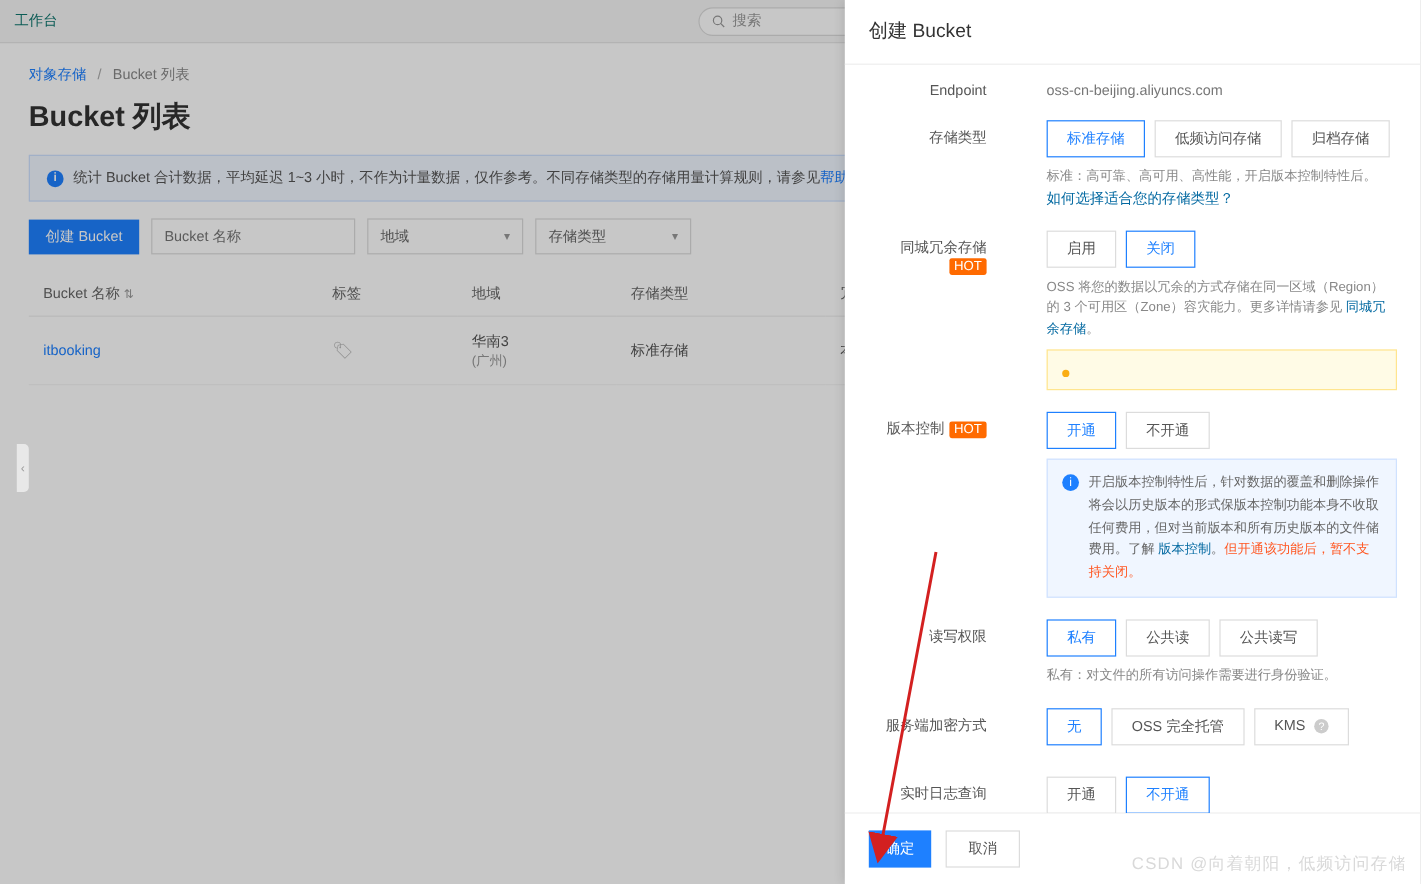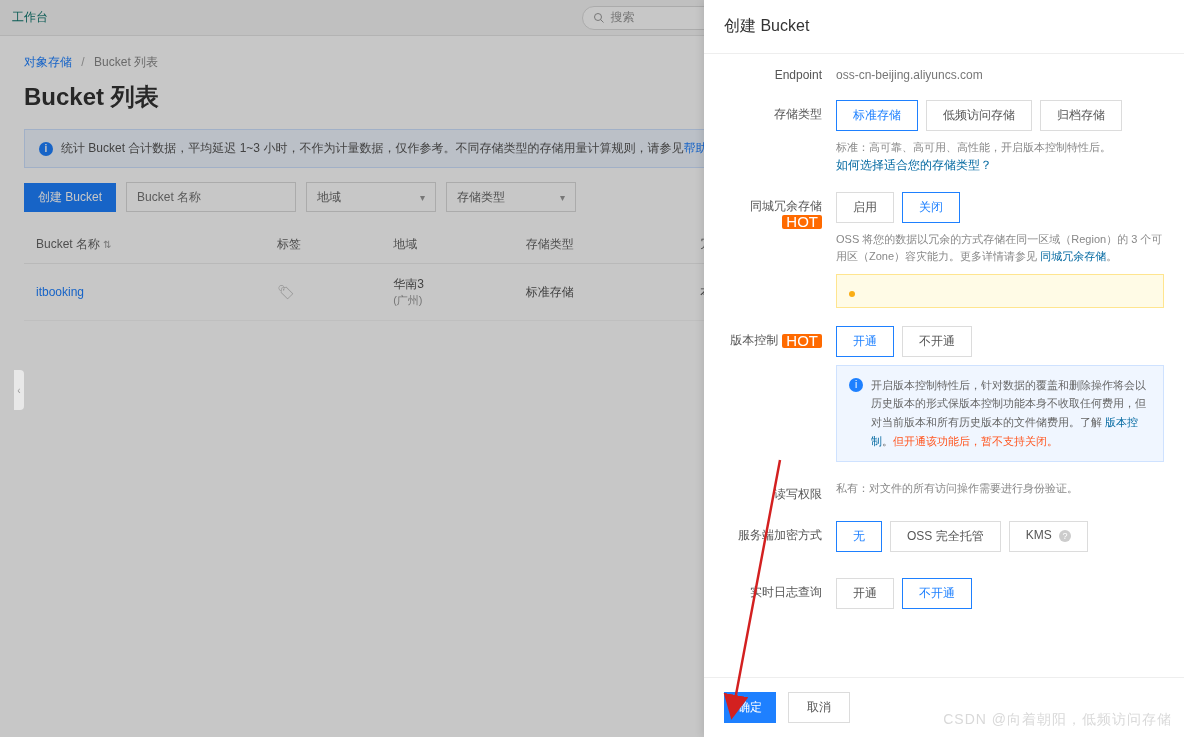--- a/index.html
+++ b/index.html
@@ -44,23 +44,23 @@
     
     .overlay { position: absolute; left: 0; top: 0; right: 0; bottom: 0; background: rgba(0,0,0,0.22); }
     
     
     .drawer { position: absolute; right: 0; top: 0; width: 480px; height: 100%; background: #fff; box-shadow: -2px 0 8px rgba(0,0,0,0.1); display: flex; flex-direction: column; }
     .drawer-header { padding: 16px 20px; font-size: 16px; font-weight: 500; border-bottom: 1px solid #eee; flex: 0 0 auto; }
     .drawer-body { flex: 1; overflow-y: auto; padding: 8px 20px 20px 12px; }
     .drawer-footer { border-top: 1px solid #eee; padding: 14px 20px; display: flex; gap: 12px; flex: 0 0 auto; }
     .btn-secondary { background: #fff; color: #555; border: 1px solid #dcdcdc; padding: 6px 18px; font-size: 12px; cursor: pointer; }
     
-    .form-row { display: flex; margin-bottom: 18px; }
+    .form-row { display: flex; margin-bottom: 18px; gap: 36px; }
     .form-label { width: 120px; text-align: right; padding-right: 14px; color: #555; font-size: 12px; padding-top: 6px; flex-shrink: 0; }
-    .form-label .hot { display: inline-block; background: #ff6a00; color: #fff; font-size: 15px; padding: 0 4px; border-radius: 2px; margin-left: 4px; line-height: 14px; vertical-align: middle; }
+    .form-label .hot { display: inline-block; background: #ff6a00; color: #fff; font-size: 11px; padding: 0 4px; border-radius: 2px; margin-left: 4px; line-height: 14px; vertical-align: middle; }
     .form-control { flex: 1; font-size: 12px; color: #555; }
     .endpoint { color: #777; padding-top: 6px; }
     
     .radio-group { display: flex; gap: 8px; margin-bottom: 8px; flex-wrap: wrap; }
     .radio-btn { border: 1px solid #dcdcdc; padding: 6px 16px; font-size: 12px; color: #555; cursor: pointer; background: #fff; white-space: nowrap; }
     .radio-btn.selected { border-color: #1e80ff; color: #1e80ff; }
     .radio-btn .q { width: 12px; height: 12px; border-radius: 50%; background: #ccc; color: #fff; display: inline-flex; align-items: center; justify-content: center; font-size: 9px; margin-left: 4px; }
     
     .help-text { color: #888; font-size: 11px; line-height: 1.6; }
     .help-text a, .help-link { color: #0369a1; text-decoration: none; cursor: pointer; }
@@ -222,20 +222,25 @@
         <div class="callout-blue">
           <span class="info-i">i</span>
           <div><span>开启版本控制特性后，针对数据的覆盖和删除操作将会以历史版本的形式保版本控制功能本身不收取任何费用，但对当前版本和所有历史版本的文件储费用。了解 </span><a class="help-link">版本控制</a><span>。</span><span class="warn-red">但开通该功能后，暂不支持关闭。</span></div>
         </div>
       </div>
     </div>
 
     <div class="form-row">
       <div class="form-label">读写权限</div>
       <div class="form-control">
+        <div class="radio-group">
+          <div class="radio-btn selected">私有</div>
+          <div class="radio-btn">公共读</div>
+          <div class="radio-btn">公共读写</div>
+        </div>
         <div class="help-text">私有：对文件的所有访问操作需要进行身份验证。</div>
       </div>
     </div>
 
     <div class="form-row">
       <div class="form-label">服务端加密方式</div>
       <div class="form-control">
         <div class="radio-group">
           <div class="radio-btn selected">无</div>
           <div class="radio-btn">OSS 完全托管</div>

